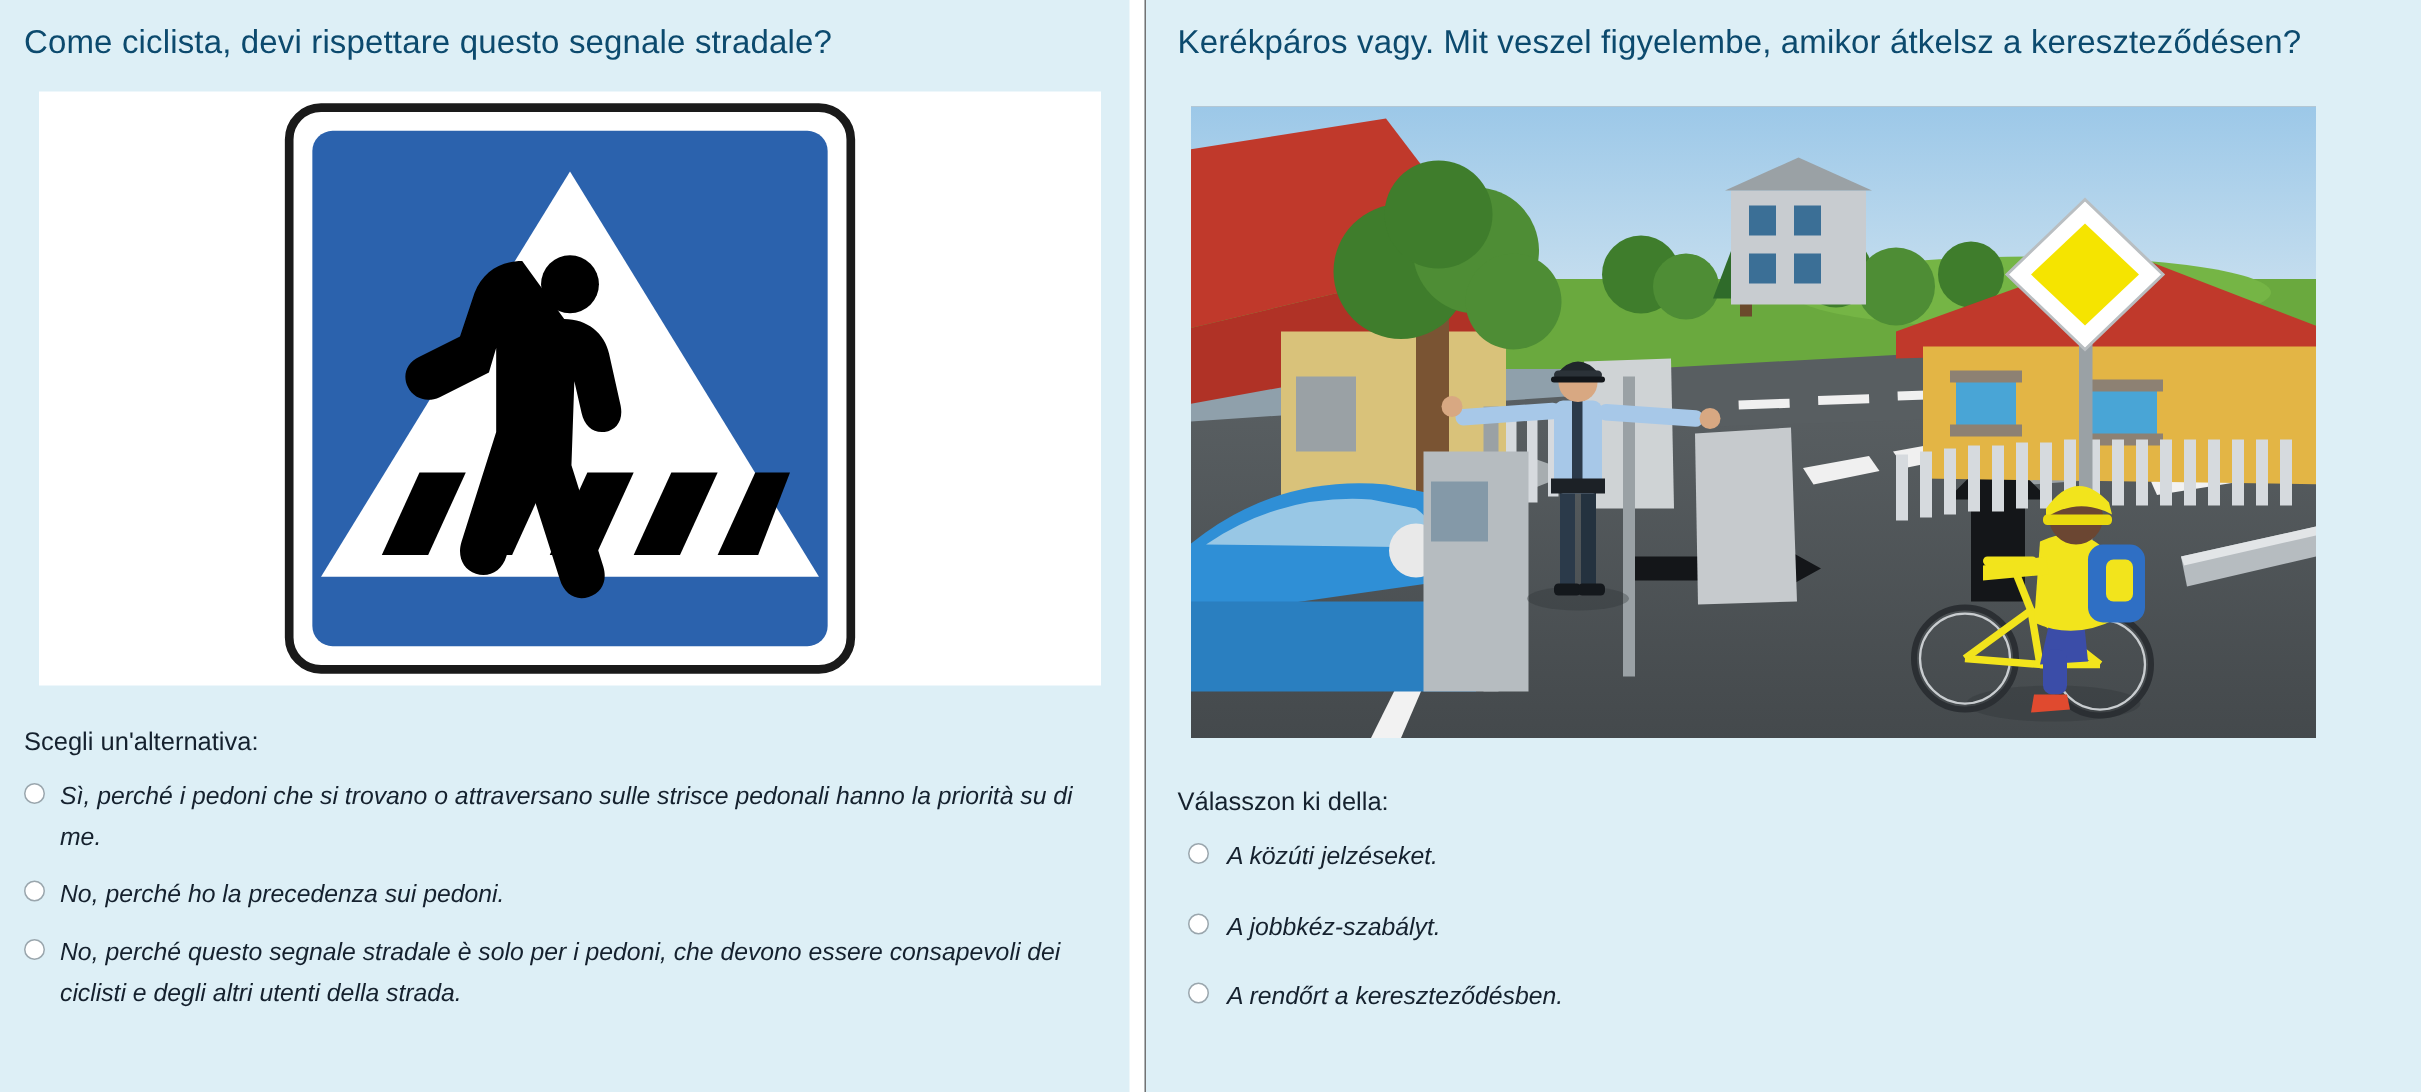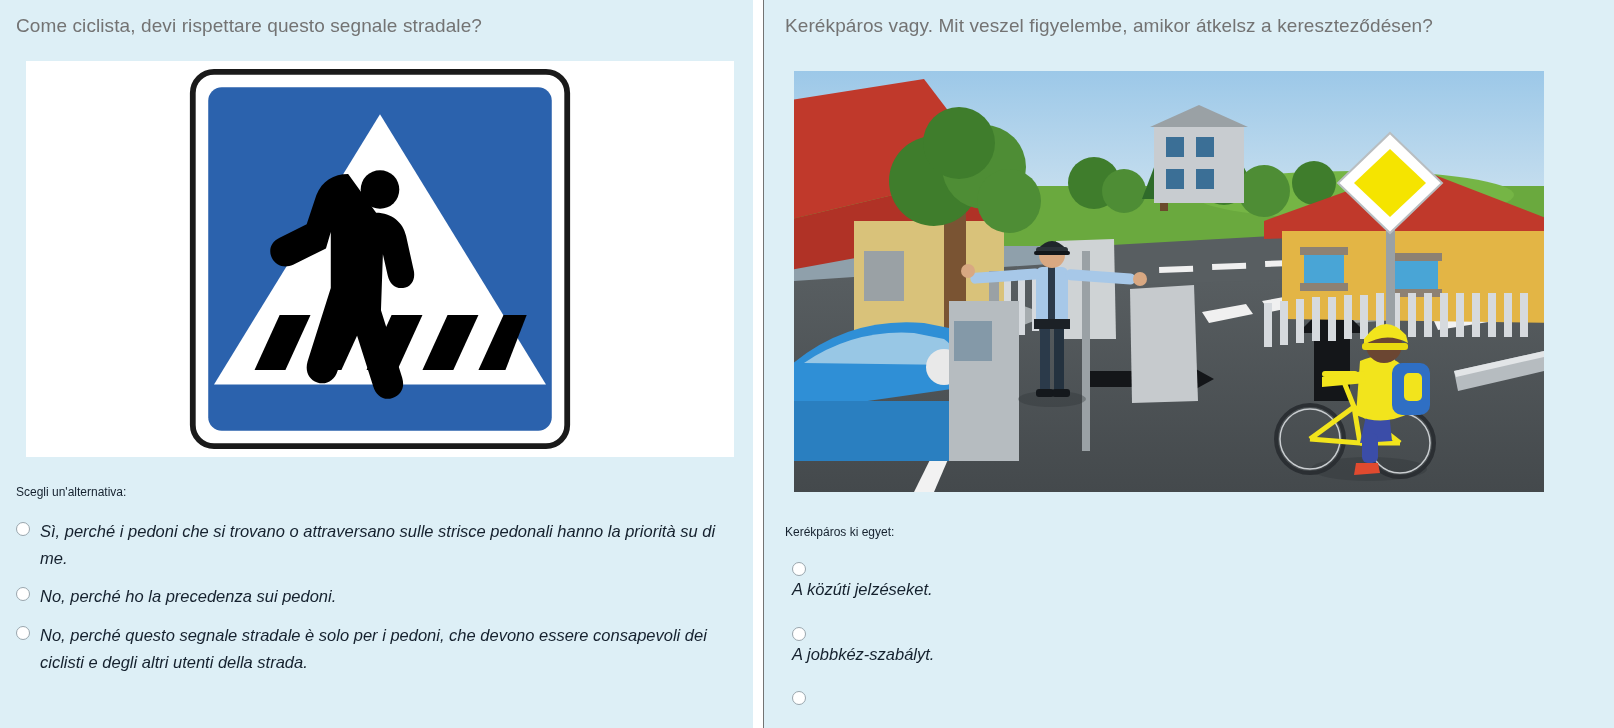--- a/index.html
+++ b/index.html
@@ -30,23 +30,23 @@
     height: 728px;
     box-sizing: border-box;
     position: relative;
     overflow: hidden;
   }
   .panel-left  { width: 753px; }
   .gap         { width: 10px; background:#ffffff; height:728px; }
   .panel-right { width: 851px; border-left: 1px solid #737373; }
 
   .q-text {
-    font-size: 19px;
+    font-size: 22px;
     line-height: 1.35;
-    color: #737373;
+    color: #0c4a6e;
     letter-spacing: .1px;
   }
   .panel-left .q-text  { padding: 13px 0 0 16px; }
   .panel-right .q-text { padding: 13px 0 0 21px; }
 
   
   .media-left {
     position: absolute;
     left: 26px;
     top: 61px;
@@ -68,37 +68,37 @@
   }
 
   
   .sign-svg { display:block; width: 386px; height: 386px; }
 
   
   .scene-svg { display:block; width: 100%; height: 100%; }
 
   
   .choose-label {
-    font-size: 12px;
+    font-size: 17px;
     color: #15212e;
   }
   .panel-left .choose-label  { position:absolute; left:16px; top:485px; }
   .panel-right .choose-label { position:absolute; left:21px; top:525px; }
 
   .options { position:absolute; }
   .panel-left .options  { left: 16px;  top: 518px; width: 720px; }
   .panel-right .options { left: 28px;  top: 558px; width: 700px; }
 
   .option {
     display: flex;
     align-items: flex-start;
     margin-bottom: 12px;
     cursor: pointer;
   }
-  .panel-right .option { margin-bottom: 20px; flex-direction: column; }
+  .panel-right .option { margin-bottom: 20px; }
 
   .radio {
     flex: 0 0 auto;
     width: 14px;
     height: 14px;
     border-radius: 50%;
     border: 1.4px solid #9aa6ad;
     background: #ffffff;
     margin-top: 4px;
     margin-right: 10px;
@@ -384,30 +384,31 @@
           <circle cx="590" cy="274" r="18" fill="#6b4632"></circle>
           <path d="M570 268 q20 -28 42 -4 l2 8 q-22 -12 -44 2 z" fill="#f2e41c"></path>
           <rect x="568" y="272" width="46" height="7" rx="3" fill="#e9d90f"></rect>
         </g>
 
         <polygon points="660,300 750,280 750,300 664,320" fill="#b6bcc0"></polygon>
         <polygon points="660,300 750,280 750,286 662,306" fill="#e2e5e7"></polygon>
       </svg>
     </div>
 
-    <div class="choose-label">Kerékpáros ki egyet:</div>
+    <div class="choose-label">Válasszon ki della:</div>
 
     <div class="options">
       <div class="option">
         <span class="radio"></span>
         <span class="option-label">A közúti jelzéseket.</span>
       </div>
       <div class="option">
         <span class="radio"></span>
         <span class="option-label">A jobbkéz-szabályt.</span>
       </div>
       <div class="option">
         <span class="radio"></span>
+        <span class="option-label">A rendőrt a kereszteződésben.</span>
       </div>
     </div>
   </div>
 
 </div>
 
 </body></html>

